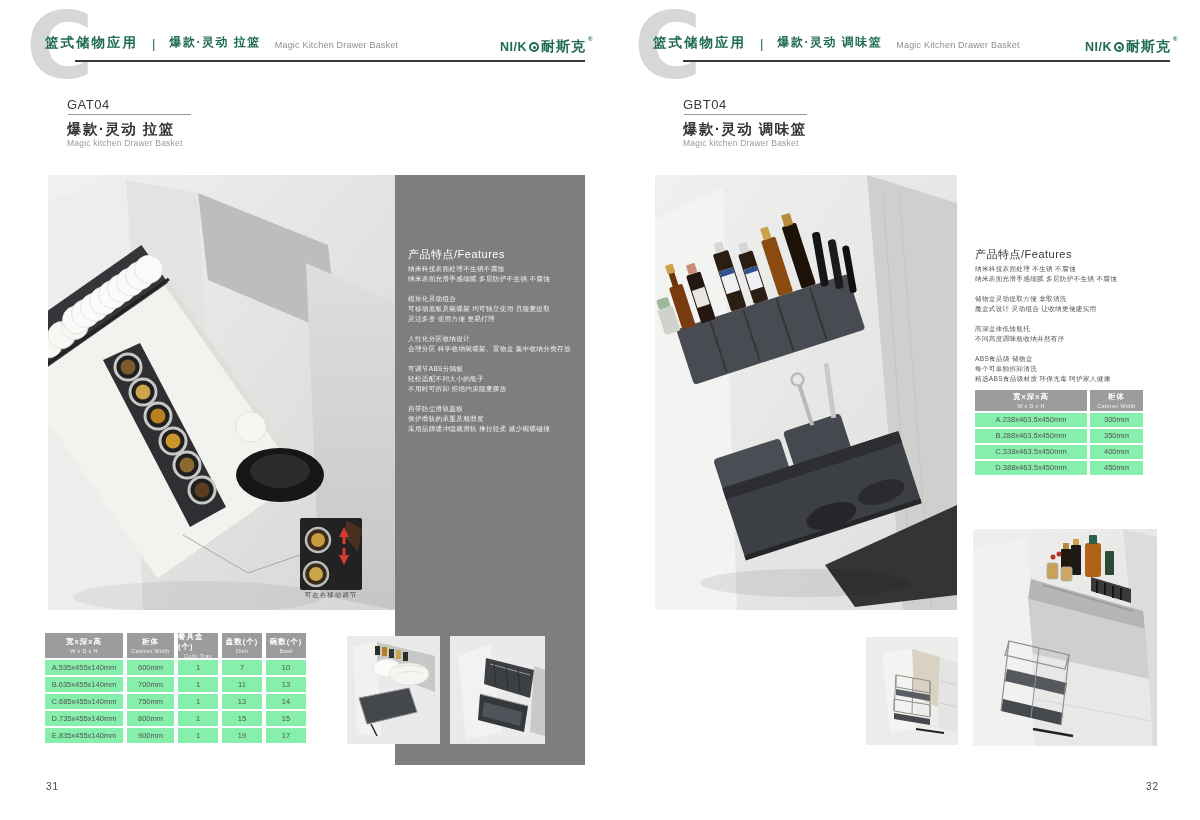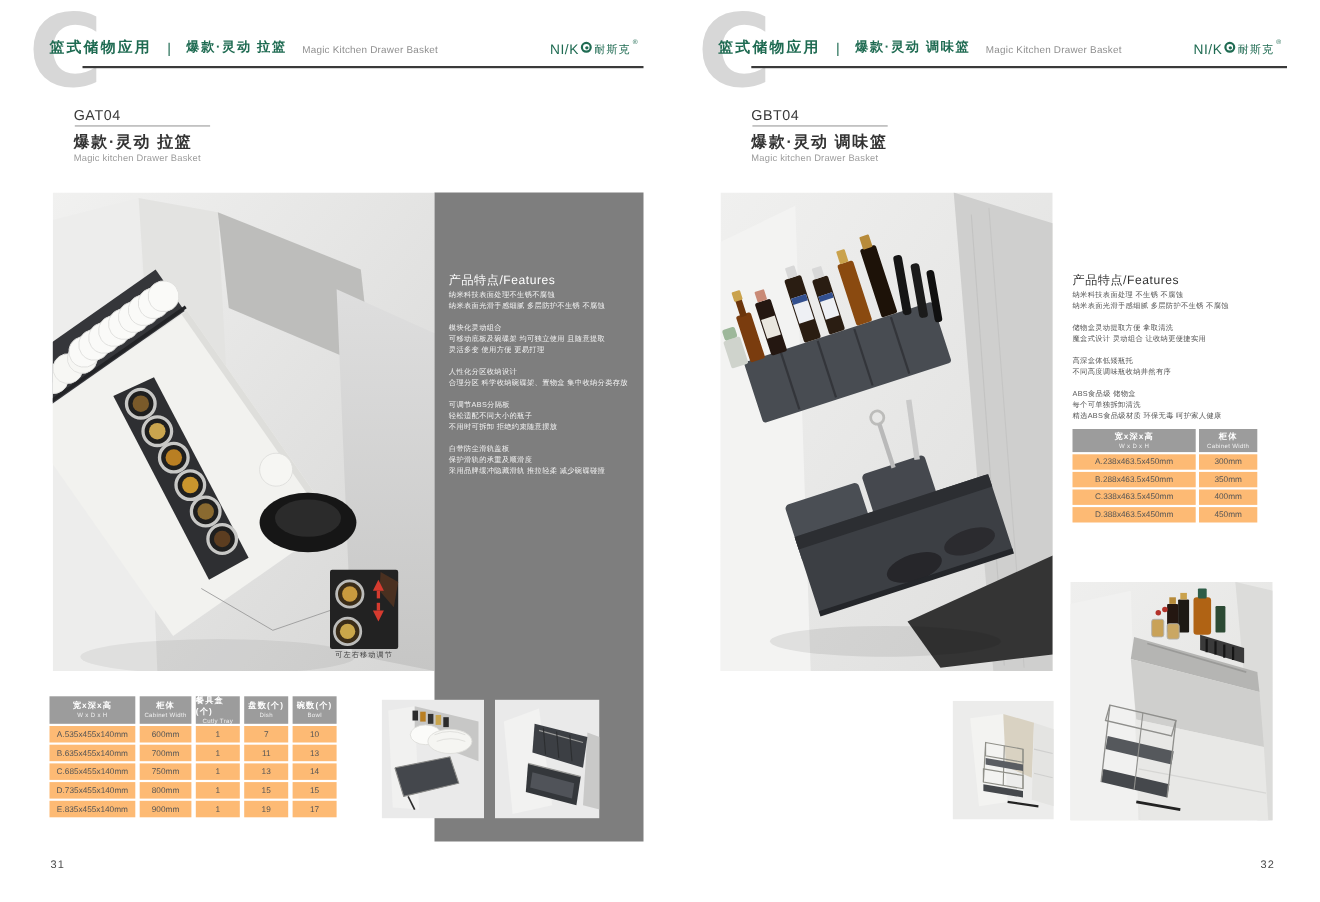--- a/index.html
+++ b/index.html
@@ -10,27 +10,27 @@
 
   
   .watermark { font-weight:700; font-size:92px; line-height:0.8; color:#d7d7d7; letter-spacing:-3px;
     font-family:"DejaVu Sans","Liberation Sans",sans-serif; }
   .hdr-row { display:flex; align-items:flex-end; gap:14px; white-space:nowrap; }
   .hdr-cat { font-size:13.5px; font-weight:700; color:var(--brand-green,#1f6b52); letter-spacing:2px; }
   .hdr-div { font-size:13px; font-weight:300; color:var(--brand-green,#1f6b52); padding-bottom:1px; }
   .hdr-cn  { font-size:12px; font-weight:700; color:var(--brand-green,#1f6b52); letter-spacing:1.5px; padding-bottom:1px; }
   .hdr-en  { font-size:9px; color:#8f8f8f; padding-bottom:2px; letter-spacing:0.2px; }
   .hdr-rule { height:2px; background:var(--rule-dark,#3a3a3a); }
-  .logo { display:flex; align-items:flex-start; gap:2px; color:var(--brand-green,#1f6b52); font-weight:400; }
+  .logo { display:flex; align-items:center; gap:2px; color:var(--brand-green,#1f6b52); font-weight:700; }
   .logo-en { font-size:12.5px; letter-spacing:0.5px; }
   .logo-o { width:10px; height:10px; border:2.2px solid var(--brand-green,#1f6b52); border-radius:50%;
     position:relative; display:inline-block; }
   .logo-o::after { content:""; position:absolute; left:50%; top:50%; width:3px; height:3px;
     margin:-1.5px 0 0 -1.5px; background:var(--brand-green,#1f6b52); border-radius:50%; }
-  .logo-cn { font-size:10px; letter-spacing:1px; }
+  .logo-cn { font-size:14px; letter-spacing:1px; }
   .logo-reg { font-size:6px; align-self:flex-start; margin-top:-2px; }
 
   
   .model { font-size:13px; color:#3a3a3a; letter-spacing:0.5px; }
   .model-rule { width:123px; height:1px; background:#9b9b9b; }
   .pname { font-size:14.5px; font-weight:700; color:#333; letter-spacing:1.5px; }
   .pname-en { font-size:8.5px; color:#9b9b9b; letter-spacing:0.2px; }
 
   
   .gray-panel { background:var(--panel-gray,#7e7e7e); }
@@ -45,21 +45,21 @@
 
   
   .spec-table { display:grid; }
   .t5 { grid-template-columns:78px 47px 40px 40px 40px; gap:2px 4px; }
   .t2 { grid-template-columns:112px 53px; gap:2px 3px; }
   .th { background:var(--table-header-gray,#9c9c9c); color:#fff; display:flex; flex-direction:column;
     justify-content:center; align-items:center; height:25px; }
   .t2 .th { height:21px; }
   .th-cn { font-size:7.5px; font-weight:700; letter-spacing:1px; }
   .th-en { font-size:5.5px; opacity:.85; margin-top:1px; letter-spacing:0.3px; }
-  .td { background:#fdba74; color:#555; font-size:7.5px; text-align:center; height:15px; line-height:15px; }
+  .td { background:#86efac; color:#555; font-size:7.5px; text-align:center; height:15px; line-height:15px; }
   .t2 .td { height:14px; line-height:14px; }
 
   .caption { font-size:6.5px; color:#3f3f3f; letter-spacing:1px; text-align:center; }
   .pagenum { font-size:10px; color:#4a4a4a; letter-spacing:1px; }
   svg { display:block; }
 </style>
 </head>
 <body>
 
 <div class="sheet">

